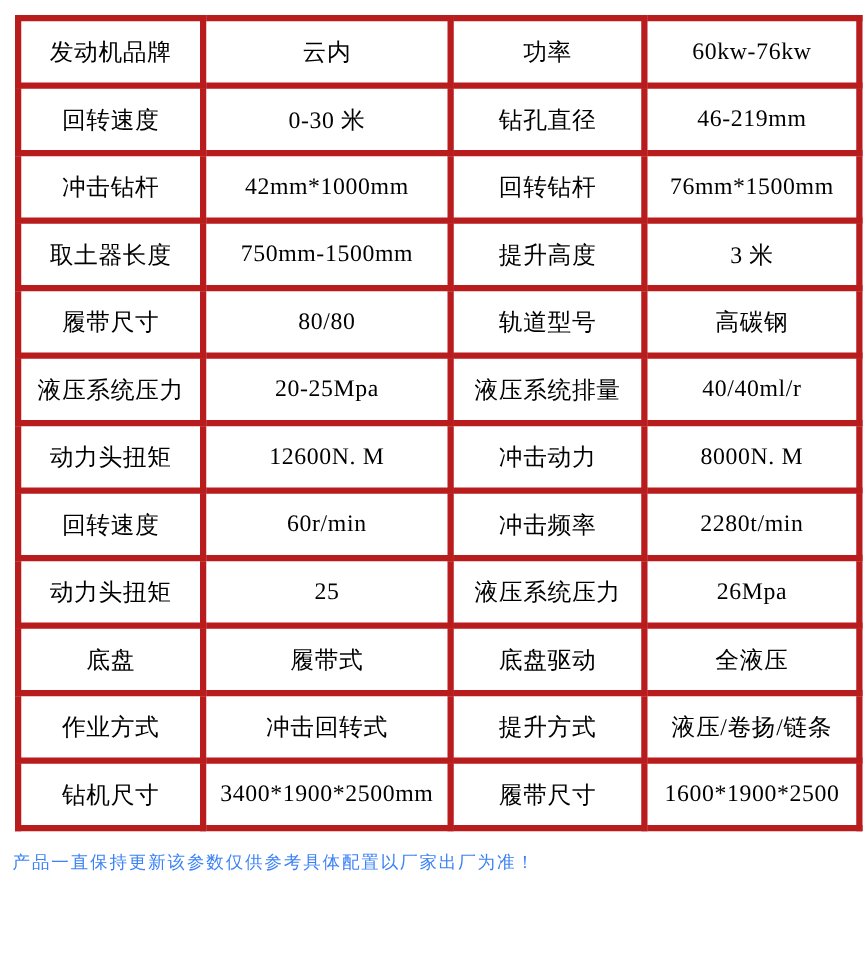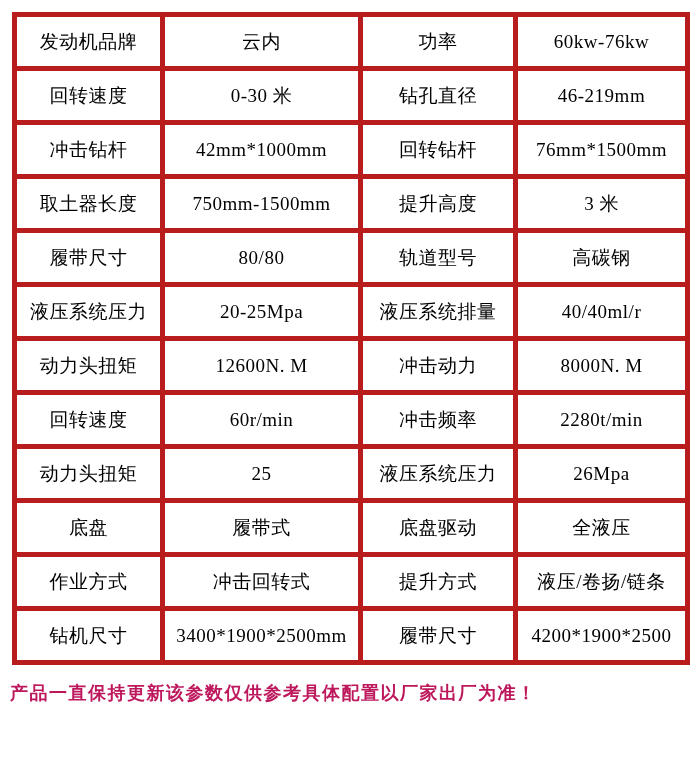--- a/index.html
+++ b/index.html
@@ -29,25 +29,24 @@
     text-align: center;
     vertical-align: middle;
     font-size: 19px;
     letter-spacing: 0.5px;
     overflow: hidden;
     white-space: nowrap;
   }
   .footer-note {
     margin-top: 16px;
     margin-left: -2px;
-    font-size: 18px;
+    font-size: 14px;
     letter-spacing: 1.5px;
-    color: #be185d;
+    color: #3b82f6;
     white-space: nowrap;
-    font-weight: bold;
   }
 </style>
 </head>
 <body>
 
 <div class="page">
   <table class="spec-table">
     <colgroup>
       <col style="width:148px">
       <col style="width:198px">
@@ -118,18 +117,18 @@
       <tr>
         <td>作业方式</td>
         <td>冲击回转式</td>
         <td>提升方式</td>
         <td>液压/卷扬/链条</td>
       </tr>
       <tr>
         <td>钻机尺寸</td>
         <td>3400*1900*2500mm</td>
         <td>履带尺寸</td>
-        <td>4200*1900*2500</td>
+        <td>1600*1900*2500</td>
       </tr>
     </tbody>
   </table>
   <div class="footer-note">产品一直保持更新该参数仅供参考具体配置以厂家出厂为准！</div>
 </div>
 
 </body></html>

